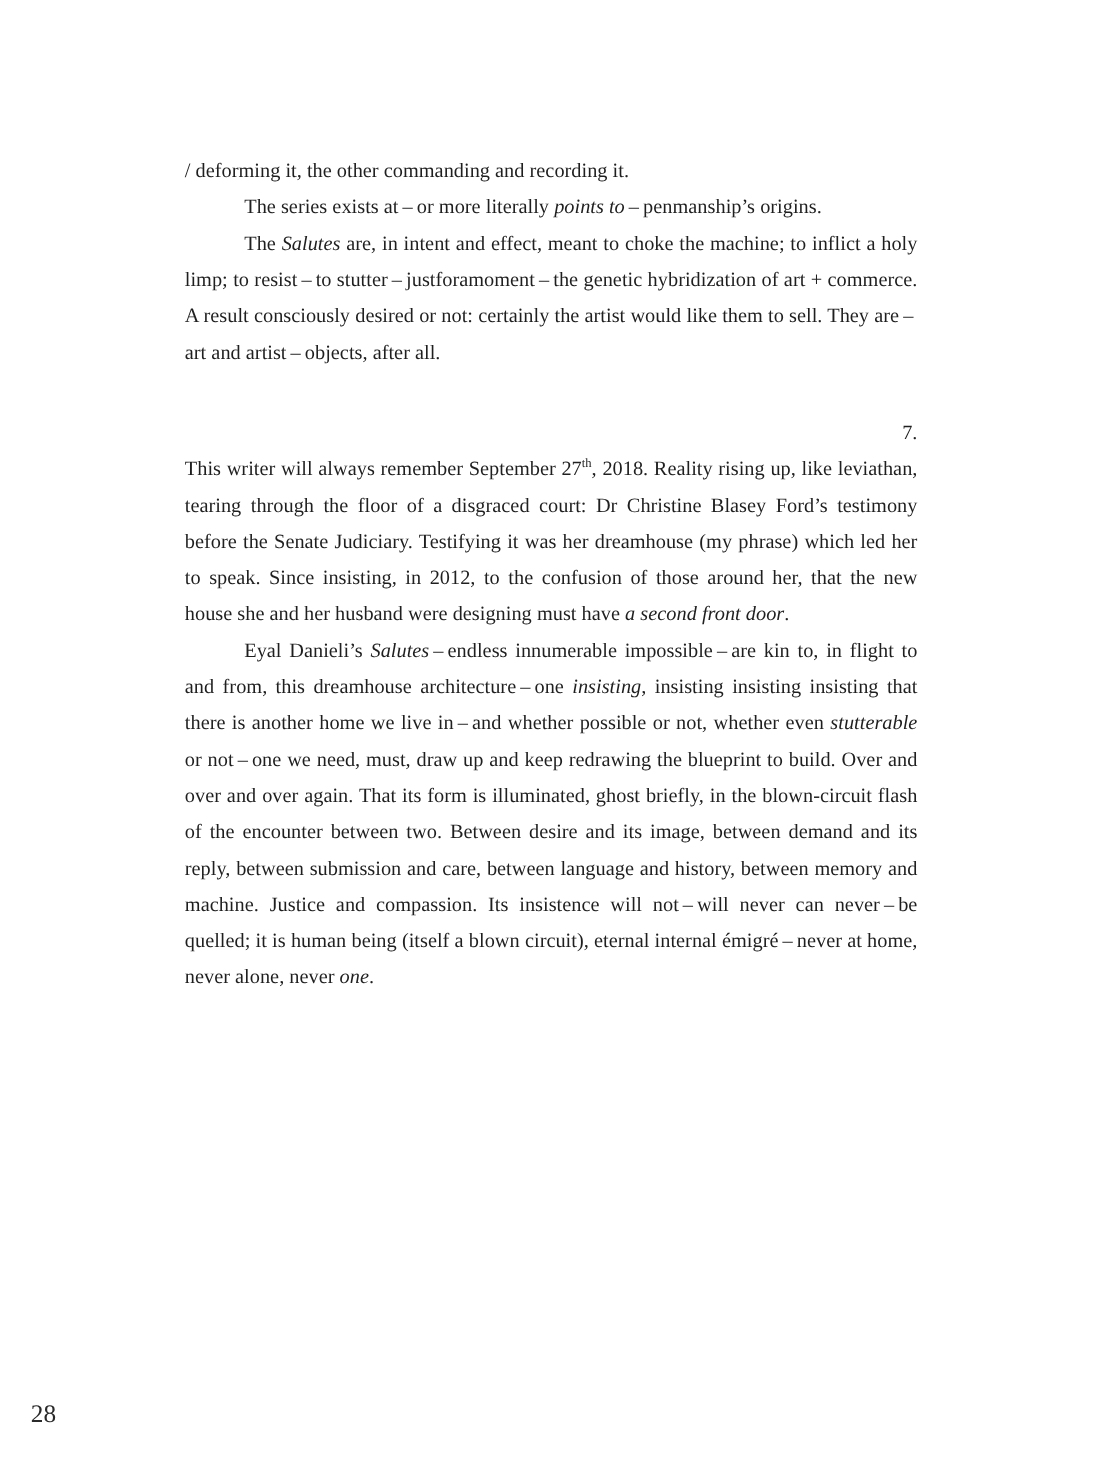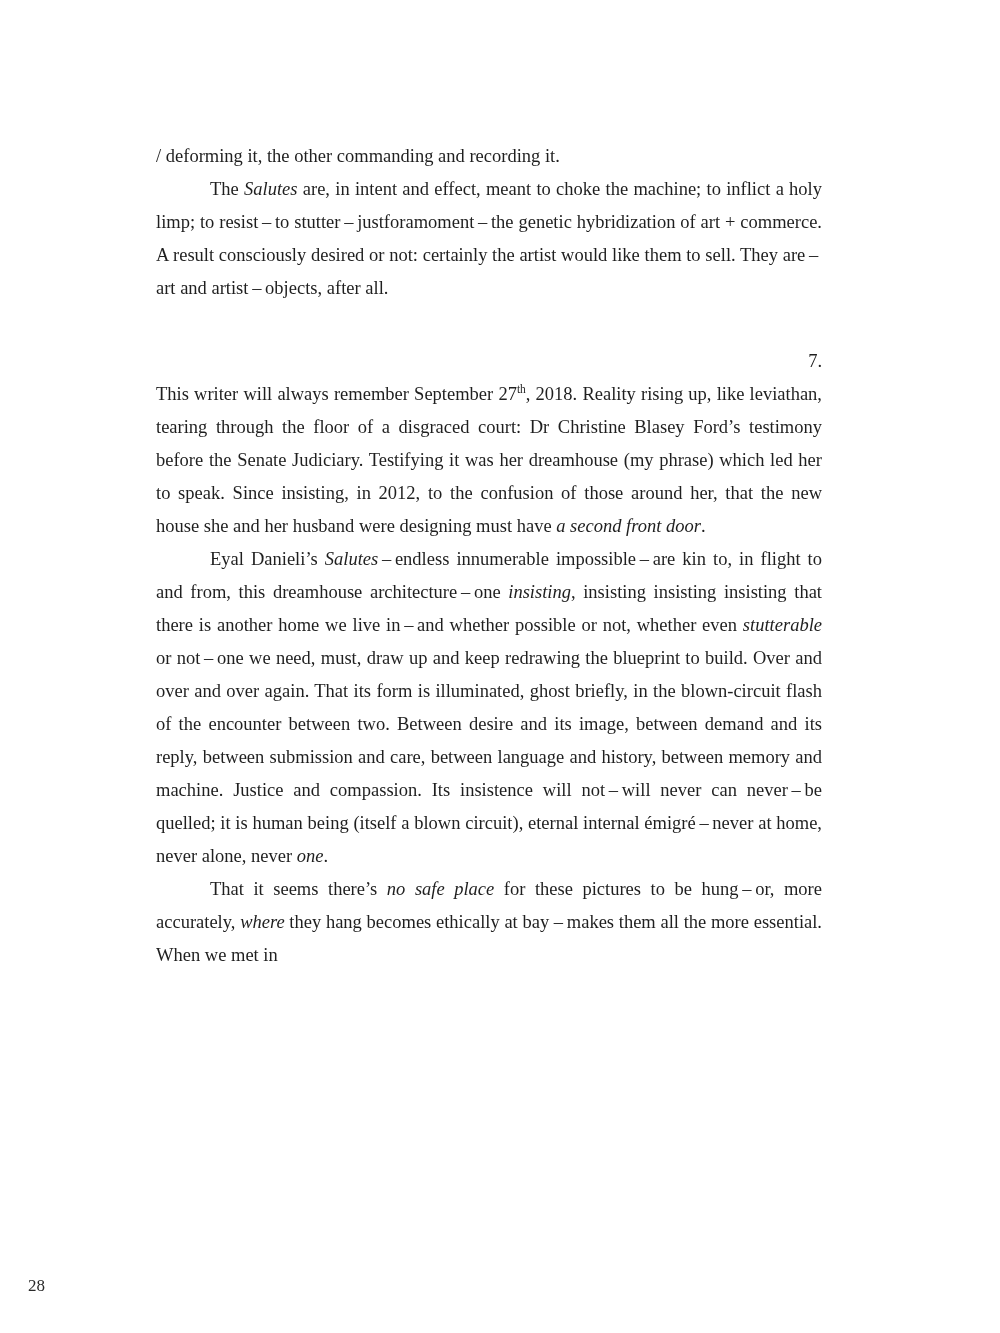--- a/index.html
+++ b/index.html
@@ -10,21 +10,21 @@
   body {
     width: 1000px;
     height: 1333px;
     position: relative;
     font-family: "Liberation Serif", serif;
     color: #1f1f1f;
     overflow: hidden;
   }
   .text-block {
     position: absolute;
-    left: 156px;
+    left: 168px;
     top: 140px;
     width: 666px;
     font-size: 18.5px;
     line-height: 33px;
     text-align: justify;
   }
   .para {
     margin: 0;
     padding: 0;
   }
@@ -42,30 +42,30 @@
   }
   .para sup {
     font-size: 0.62em;
     vertical-align: super;
     line-height: 0;
   }
   .page-number {
     position: absolute;
     left: 28px;
     top: 1276px;
-    font-size: 17px;
+    font-size: 23px;
     line-height: 20px;
     color: #2a2a2a;
   }
 </style>
 </head>
 <body>
 
 <div class="text-block">
     <p class="para"><span>/ deforming it, the other commanding and recording it.</span></p>
+    <p class="para indent"><span>The series exists at – or more literally </span><em>points to</em><span> – penmanship’s origins.</span></p>
     <p class="para indent"><span>The </span><em>Salutes</em><span> are, in intent and effect, meant to choke the machine; to inflict a holy limp; to resist – to stutter – justforamoment – the genetic hybridization of art + commerce. A result consciously desired or not: certainly the artist would like them to sell. They are – art and artist – objects, after all.</span></p>
     <p class="para align-right space-before"><span>7.</span></p>
     <p class="para"><span>This writer will always remember September 27</span><sup>th</sup><span>, 2018. Reality rising up, like leviathan, tearing through the floor of a disgraced court: Dr Christine Blasey Ford’s testimony before the Senate Judiciary. Testifying it was her dreamhouse (my phrase) which led her to speak. Since insisting, in 2012, to the confusion of those around her, that the new house she and her husband were designing must have </span><em>a second front door</em><span>.</span></p>
     <p class="para indent"><span>Eyal Danieli’s </span><em>Salutes</em><span> – endless innumerable impossible – are kin to, in flight to and from, this dreamhouse architecture – one </span><em>insisting</em><span>, insisting insisting insisting that there is another home we live in – and whether possible or not, whether even </span><em>stutterable</em><span> or not – one we need, must, draw up and keep redrawing the blueprint to build. Over and over and over again. That its form is illuminated, ghost briefly, in the blown-circuit flash of the encounter between two. Between desire and its image, between demand and its reply, between submission and care, between language and history, between memory and machine. Justice and compassion. Its insistence will not – will never can never – be quelled; it is human being (itself a blown circuit), eternal internal émigré – never at home, never alone, never </span><em>one</em><span>.</span></p>
-    <p class="para indent"><span>That it seems there’s </span><em>no safe place</em><span> for these pictures to be hung – or, more accurately, </span><em>where</em><span> they hang becomes ethically at bay – makes them all the more essential. When we met in</span></p>
   </div>
 
 <div class="page-number">28</div>
 
 </body></html>

